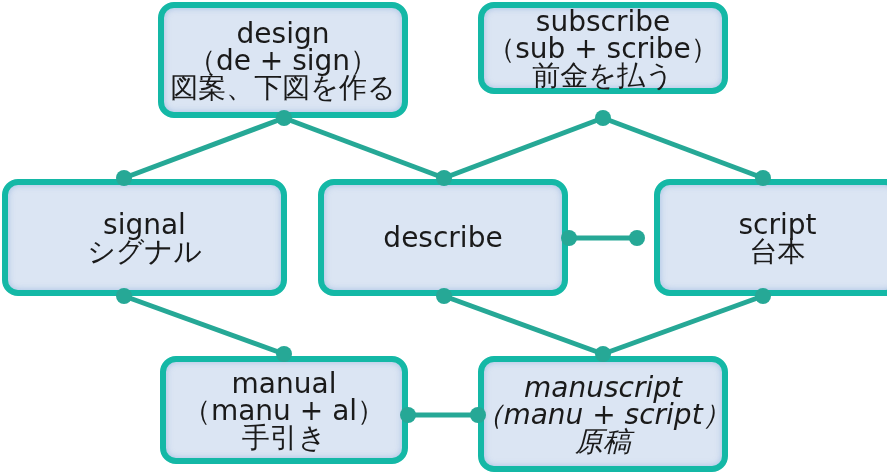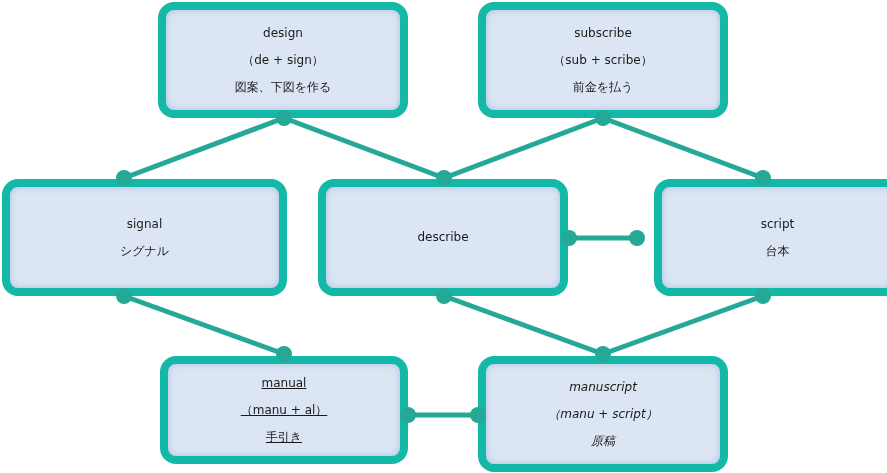--- a/index.html
+++ b/index.html
@@ -1,23 +1,23 @@
 <!DOCTYPE html>
 <html><head>
 <meta charset="utf-8">
 <style>
   html, body { margin:0; padding:0; background:#ffffff; }
   body { width:887px; height:473px; position:relative; overflow:hidden;
          font-family:"DejaVu Sans", sans-serif; }
   #edges { position:absolute; left:0; top:0; width:887px; height:473px; z-index:1; }
   .node { position:absolute; box-sizing:border-box; background:#dbe5f3;
-          border:8px solid #14b8a6; border-radius:16px;
+          border:6px solid #14b8a6; border-radius:16px;
           box-shadow: inset 0 0 6px rgba(120,160,215,0.55);
           display:flex; flex-direction:column; align-items:center; justify-content:center;
-          color:#1a1a1a; font-size:12px; line-height:27px; text-align:center; z-index:0; }
+          color:#1a1a1a; font-size:28px; line-height:27px; text-align:center; z-index:0; }
   .node span { display:block; white-space:nowrap; }
   #dots { position:absolute; left:0; top:0; width:887px; height:473px; z-index:2; pointer-events:none; }
 </style>
 </head>
 <body>
 
 <svg id="edges" viewBox="0 0 887 473">
     <line x1="284" y1="118" x2="124" y2="178" stroke="#26a896" stroke-width="5"></line>
     <line x1="284" y1="118" x2="444" y2="178" stroke="#26a896" stroke-width="5"></line>
     <line x1="603" y1="118" x2="444" y2="178" stroke="#26a896" stroke-width="5"></line>
@@ -27,37 +27,37 @@
     <line x1="444" y1="296" x2="603" y2="354" stroke="#26a896" stroke-width="5"></line>
     <line x1="763" y1="296" x2="603" y2="354" stroke="#26a896" stroke-width="5"></line>
     <line x1="408" y1="415" x2="478" y2="415" stroke="#26a896" stroke-width="5"></line>
   </svg>
 
 <div class="node" style="left:158px;top:2px;width:250px;height:116px;">
   <span>design</span>
   <span>（de + sign）</span>
   <span>図案、下図を作る</span>
 </div>
-<div class="node" style="left:478px;top:2px;width:250px;height:116px;">
+<div class="node" style="left:478px;top:2px;width:250px;height:92px;">
   <span>subscribe</span>
   <span>（sub + scribe）</span>
   <span>前金を払う</span>
 </div>
 <div class="node" style="left:2px;top:179px;width:285px;height:117px;">
   <span>signal</span>
   <span>シグナル</span>
 </div>
 <div class="node" style="left:318px;top:179px;width:250px;height:117px;">
   <span>describe</span>
 </div>
 <div class="node" style="left:654px;top:179px;width:247px;height:117px;">
   <span>script</span>
   <span>台本</span>
 </div>
-<div class="node" style="left:160px;top:356px;width:248px;height:108px;text-decoration:underline;">
+<div class="node" style="left:160px;top:356px;width:248px;height:108px;">
   <span>manual</span>
   <span>（manu + al）</span>
   <span>手引き</span>
 </div>
 <div class="node" style="left:478px;top:356px;width:250px;height:116px;font-style:italic;">
   <span>manuscript</span>
   <span>（manu + script）</span>
   <span>原稿</span>
 </div>
 

